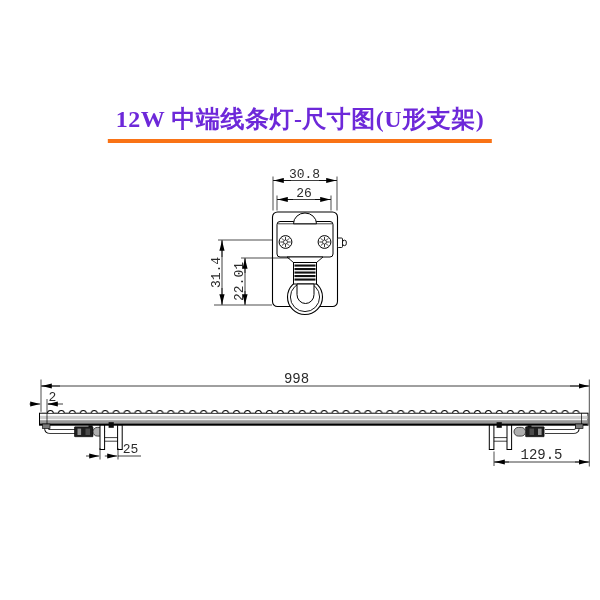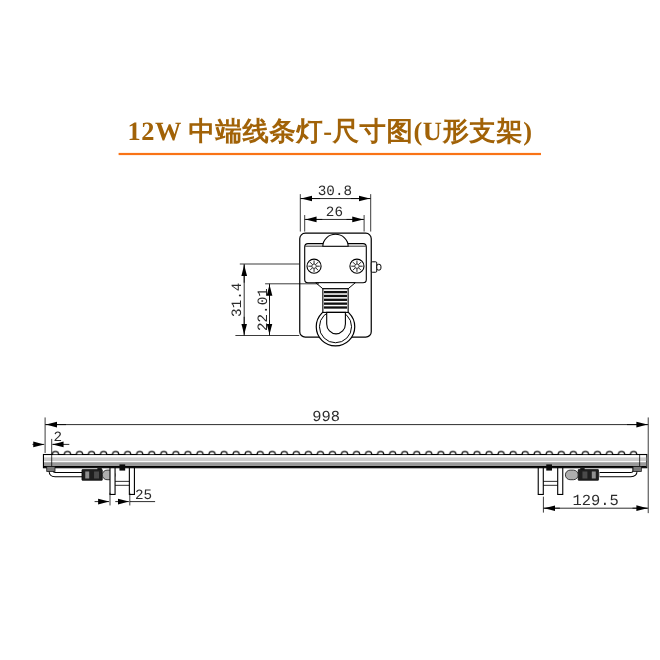--- a/index.html
+++ b/index.html
@@ -1,21 +1,21 @@
 <!DOCTYPE html>
 <html><head>
 <meta charset="utf-8">
 <style>
   html,body{margin:0;padding:0;background:#fff;}
   .canvas{position:relative;width:600px;height:600px;background:#ffffff;overflow:hidden;
           font-family:"Liberation Sans",sans-serif;}
   .title{position:absolute;top:103px;left:50%;transform:translateX(-50%);
          font-family:"Liberation Serif","DejaVu Serif",serif;
-         font-weight:bold;font-size:24px;color:#a16207;white-space:nowrap;
-         border-bottom:2px solid #f97316;padding:0 8px 4px 8px;letter-spacing:.5px;}
+         font-weight:bold;font-size:24px;color:#6d28d9;white-space:nowrap;
+         border-bottom:4px solid #f97316;padding:0 8px 4px 8px;letter-spacing:.5px;}
   svg{position:absolute;left:0;top:0;}
   .dim{font-family:"Liberation Mono","DejaVu Sans Mono",monospace;fill:#2b2b2b;}
   .f13{font-size:13px;} .f14{font-size:14px;}
   .ln{stroke:#000;stroke-width:.75;fill:none;}
   .ext{stroke:#000;stroke-width:.7;fill:none;}
   .body{fill:#fff;stroke:#000;}
 </style>
 </head>
 <body>
 

